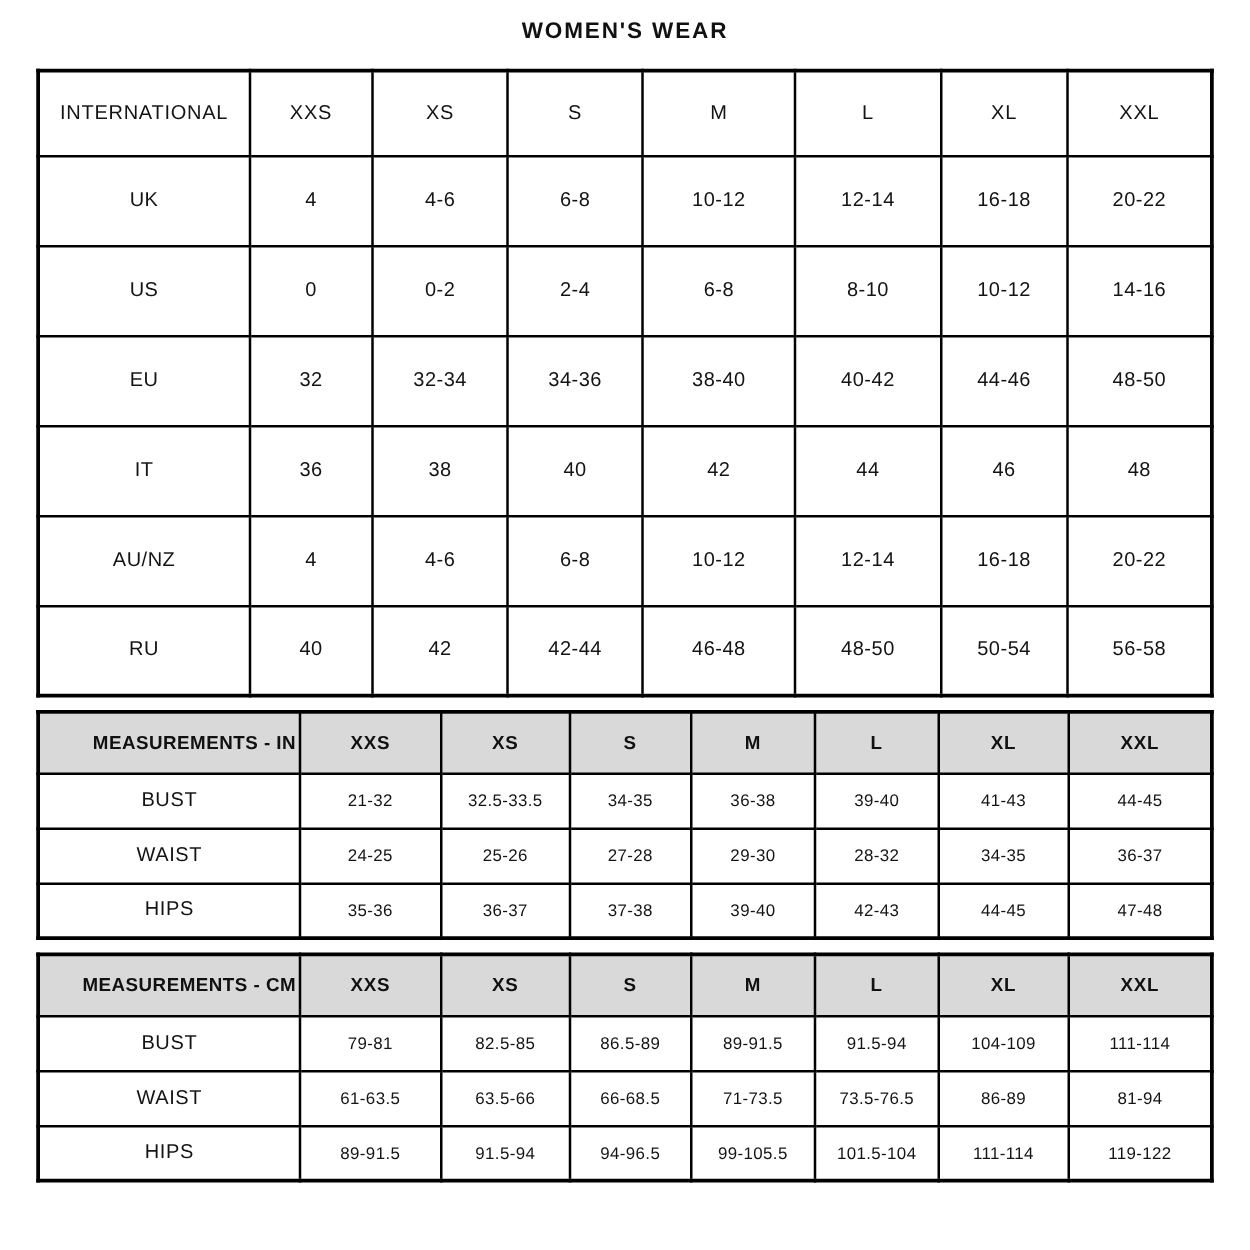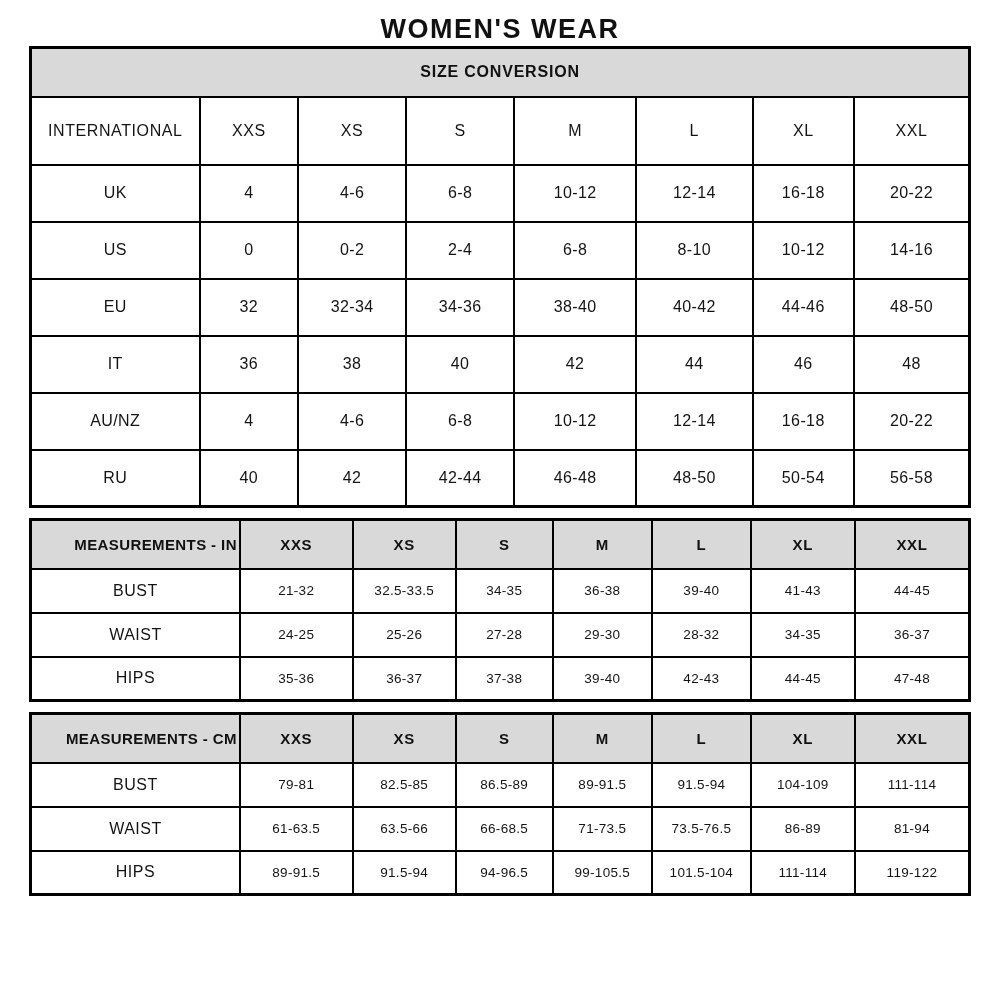--- a/index.html
+++ b/index.html
@@ -13,24 +13,24 @@
     color: #141414;
   }
   .page {
     width: 1000px;
     height: 1000px;
     padding: 8px 29px 0 29px;
     overflow: hidden;
   }
   .page-title {
     text-align: center;
-    font-size: 27px;
+    font-size: 18px;
     font-weight: 700;
     letter-spacing: 1.5px;
-    margin: 6px 0 1px 0;
+    margin: 6px 0 20px 0;
     color: #111111;
   }
   table {
     width: 100%;
     border-collapse: collapse;
     table-layout: fixed;
     border: 3px solid #000000;
     margin-bottom: 10px;
   }
   th, td {
@@ -51,21 +51,21 @@
     color: #111111;
   }
   
   .t1 .cols-row th {
     height: 68px;
     font-size: 16px;
     font-weight: 400;
     letter-spacing: 0.6px;
   }
   .t1 tbody td {
-    height: 57px;
+    height: 72px;
     font-size: 16px;
     letter-spacing: 0.4px;
     margin-left: 45px;
   }
   
   .t23 .cols-row th {
     background: #d9d9d9;
     height: 49px;
     font-size: 15px;
     font-weight: 700;
@@ -104,23 +104,20 @@
       <col style="width:18%">
         <col style="width:10.5%">
         <col style="width:11.5%">
         <col style="width:11.5%">
       <col style="width:13%">
         <col style="width:12.4%">
         <col style="width:10.8%">
         <col style="width:12.3%">
     </colgroup>
     <thead>
-      <tr>
-        <th colspan="8" class="band-cell">SIZE CONVERSION</th>
-      </tr>
       <tr class="cols-row">
           <th>INTERNATIONAL</th>
           <th>XXS</th>
           <th>XS</th>
           <th>S</th>
           <th>M</th>
           <th>L</th>
           <th>XL</th>
           <th>XXL</th>
         </tr>

